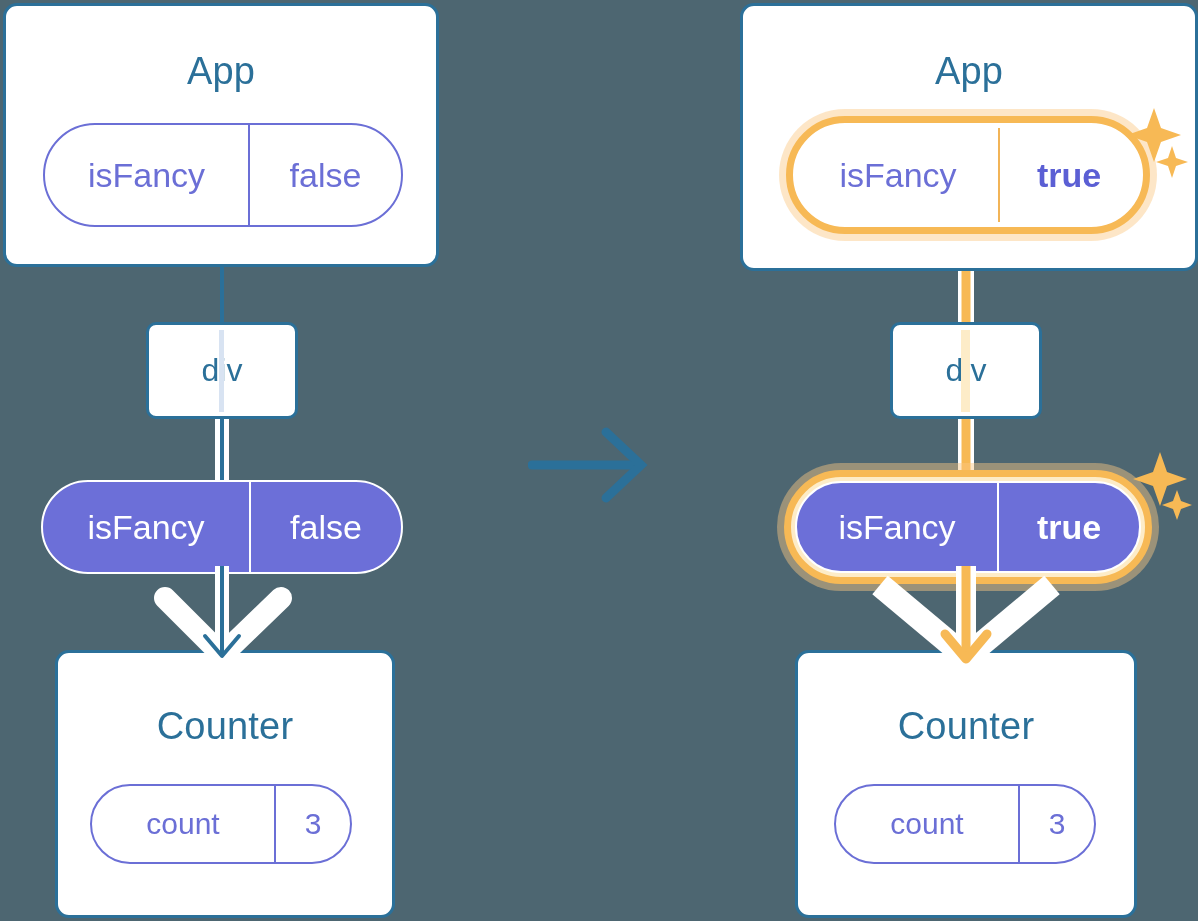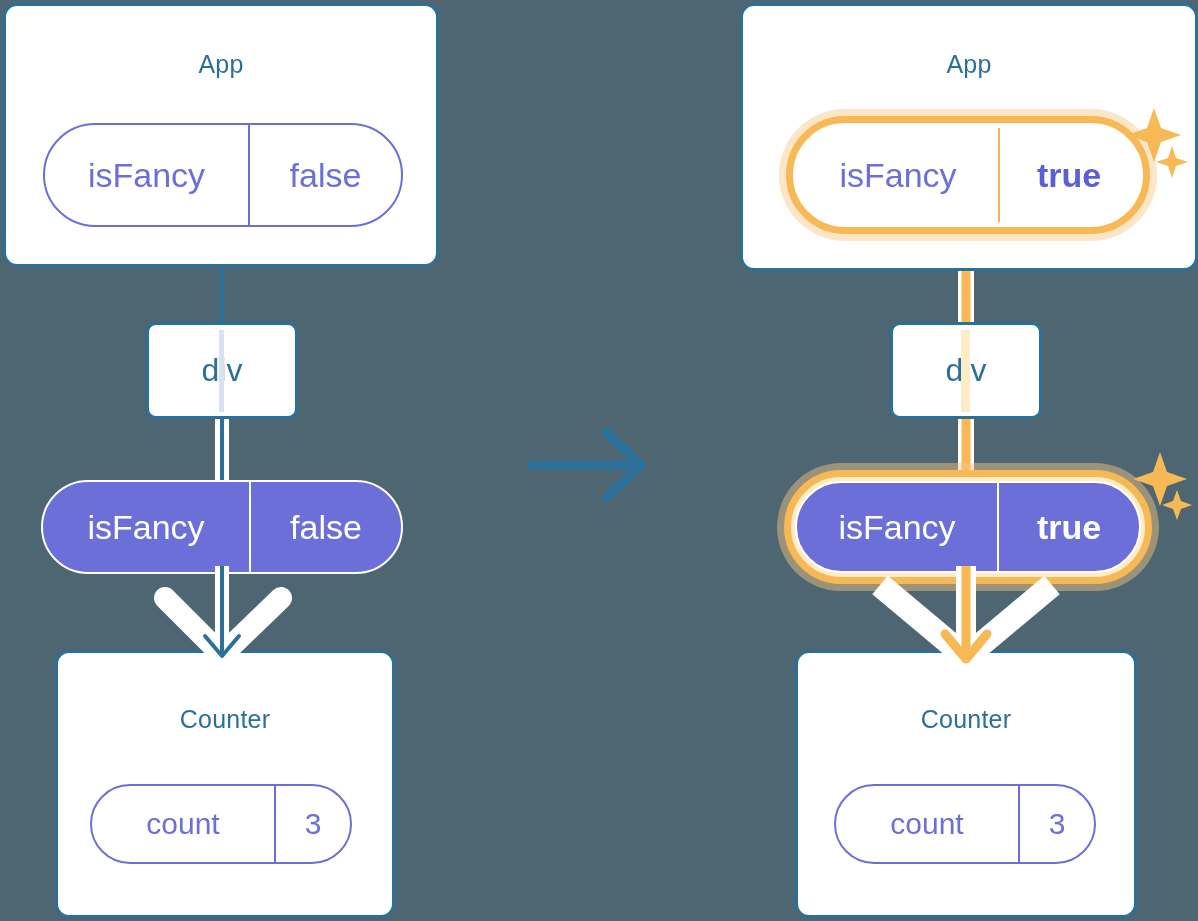--- a/index.html
+++ b/index.html
@@ -32,21 +32,21 @@
     border-radius: 14px;
     box-sizing: border-box;
     z-index: 3;
   }
   .card-title {
     position: absolute;
     left: 0;
     right: 0;
     text-align: center;
     color: #2b7099;
-    font-size: 25px;
+    font-size: 38px;
     font-weight: 400;
     letter-spacing: 0.2px;
   }
 
   
   .nodebox {
     position: absolute;
     background: #ffffff;
     border: 3px solid #2b7099;
     border-radius: 10px;

